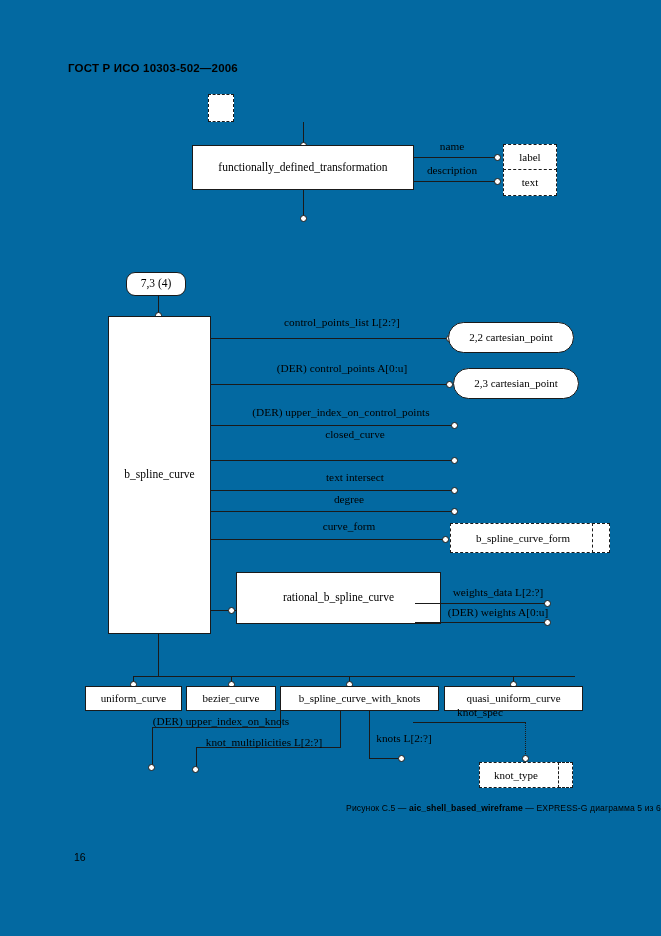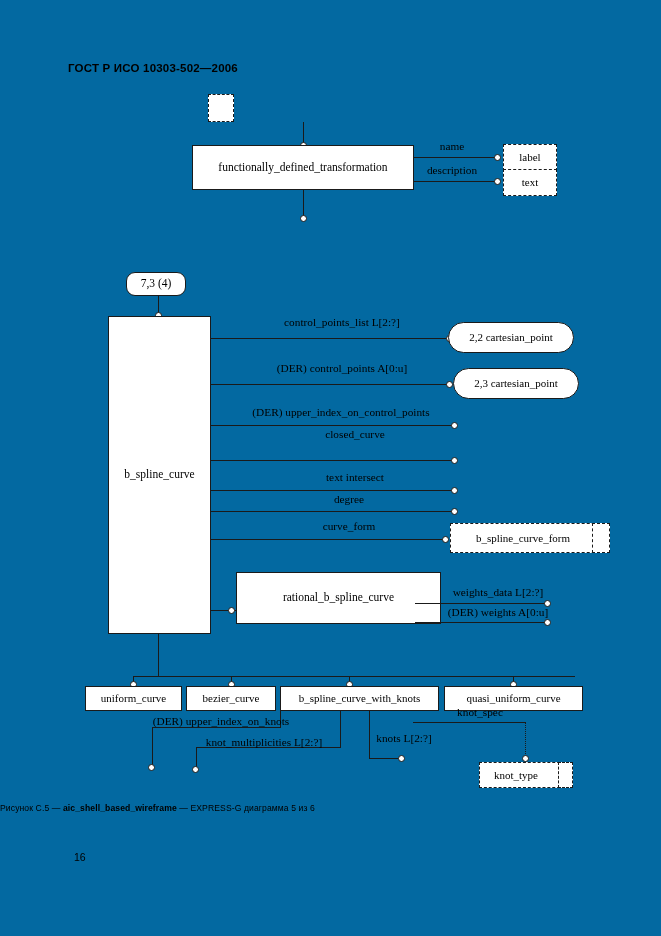--- a/index.html
+++ b/index.html
@@ -16,21 +16,21 @@
     position:absolute;left:68px;top:62px;
     font-family:"Liberation Sans","DejaVu Sans",sans-serif;
     font-size:11.5px;font-weight:bold;letter-spacing:.2px;white-space:nowrap;
   }
   .page-number{
     position:absolute;left:74px;top:851px;
     font-family:"Liberation Sans","DejaVu Sans",sans-serif;
     font-size:10.5px;
   }
   .fig-caption{
-    position:absolute;left:0;right:0;top:803px;text-align:left;
+    position:absolute;left:0;right:0;top:803px;text-align:right;
     font-family:"Liberation Sans","DejaVu Sans",sans-serif;
     font-size:8.6px;letter-spacing:.1px;white-space:nowrap;
   }
   .fig-caption b{font-weight:bold;}
 
   
   .node{position:absolute;box-sizing:border-box;display:flex;align-items:center;
         justify-content:center;background:#fff;}
   .ent{border:1.3px solid #1a1a1a;}                 
   .typ{border:1.4px dashed #1a1a1a;}                

